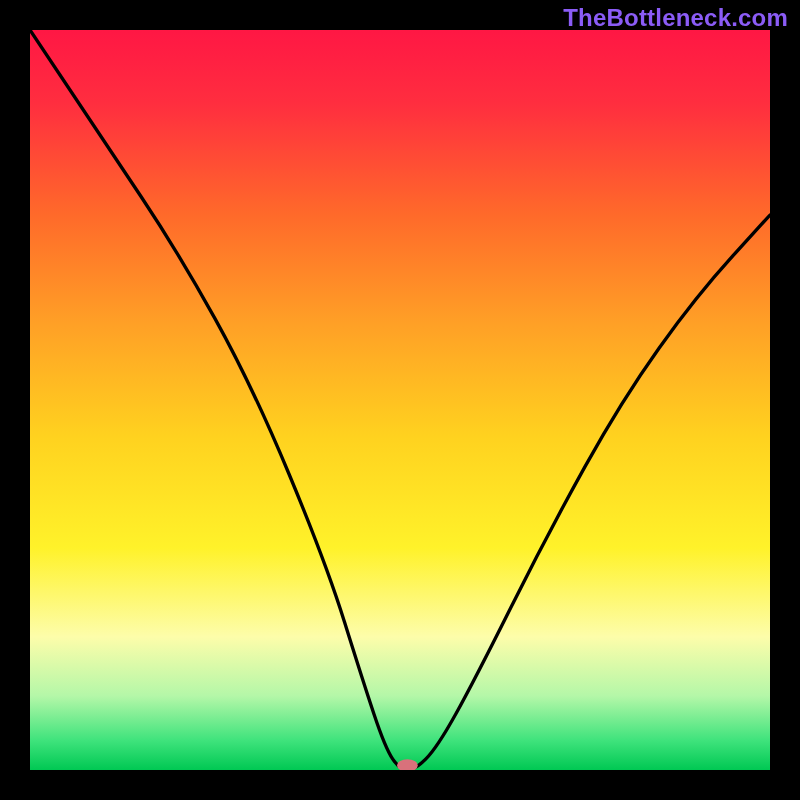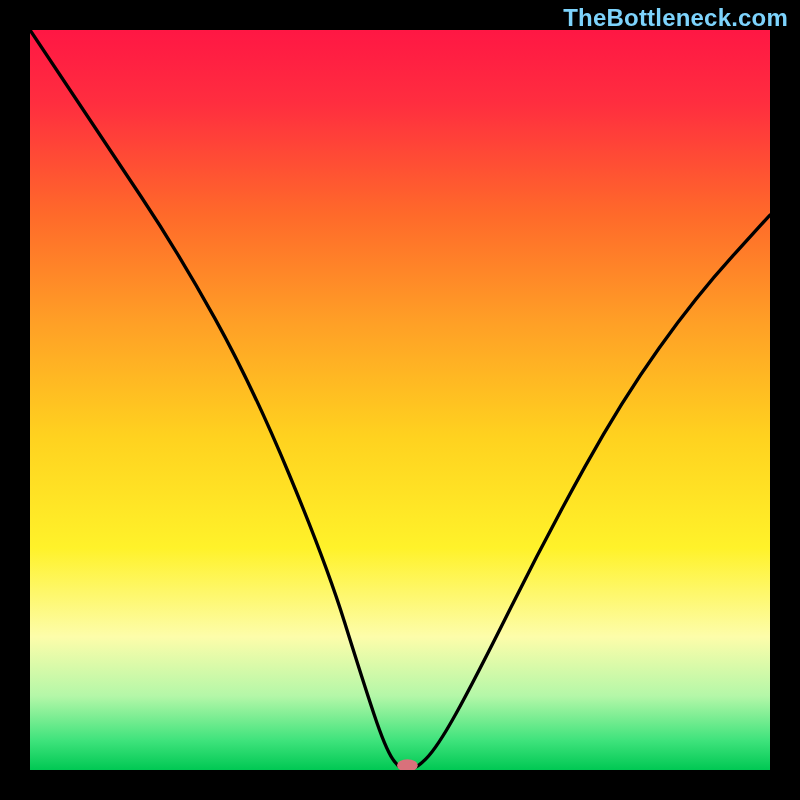--- a/index.html
+++ b/index.html
@@ -16,21 +16,21 @@
     height: 800px;
     background: #000;
   }
   .watermark {
     position: absolute;
     top: 4px;
     right: 12px;
     font-family: Arial, Helvetica, sans-serif;
     font-size: 24px;
     font-weight: 600;
-    color: #7dd3fc;
+    color: #8b5cf6;
     letter-spacing: 0.2px;
     z-index: 10;
   }
   svg.plot {
     position: absolute;
     left: 30px;
     top: 30px;
     width: 740px;
     height: 740px;
   }

